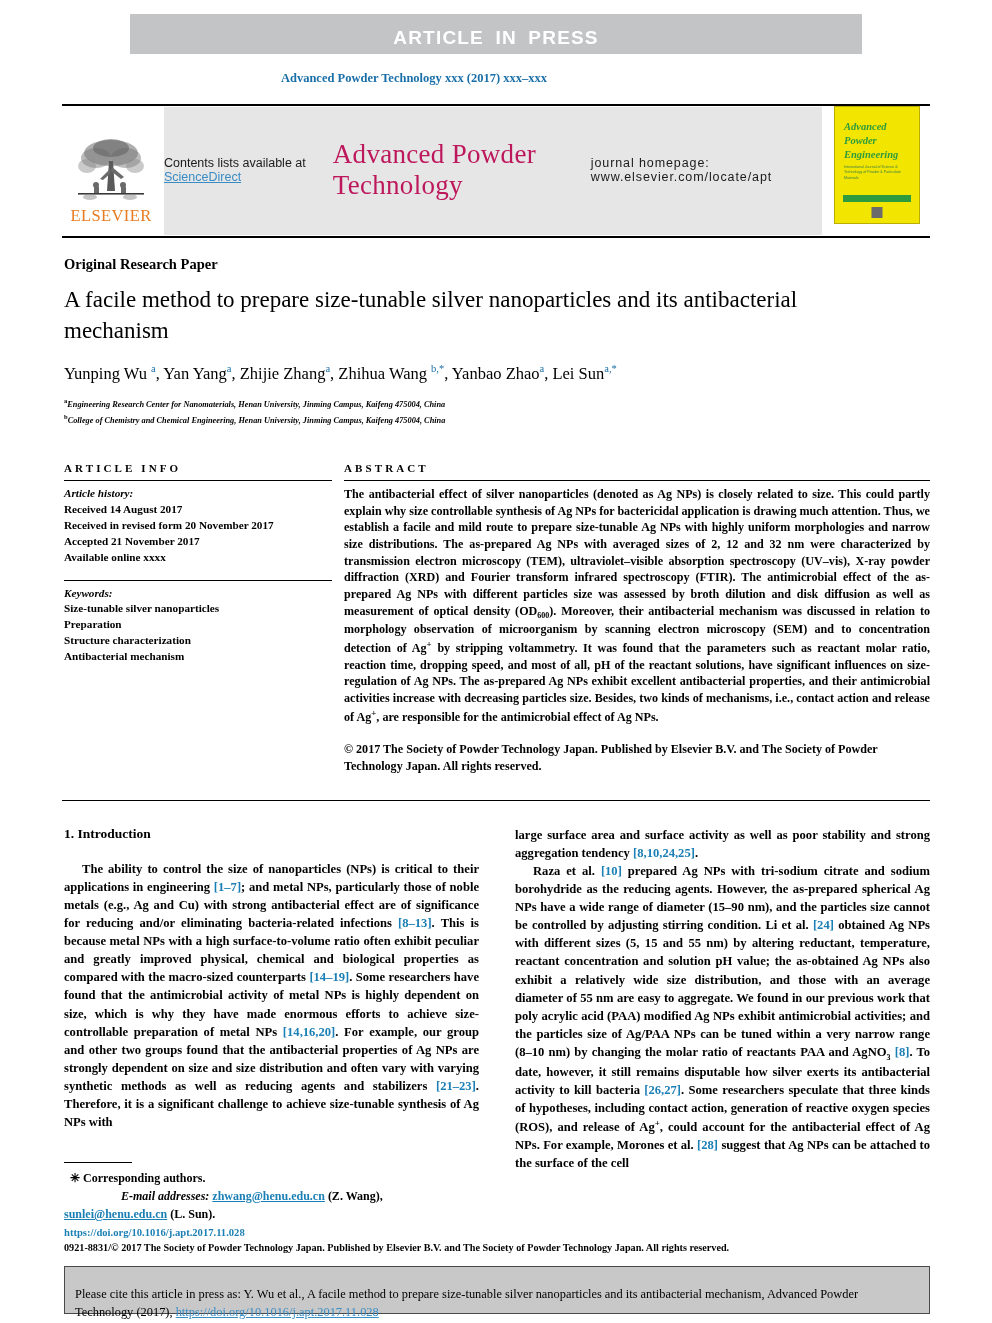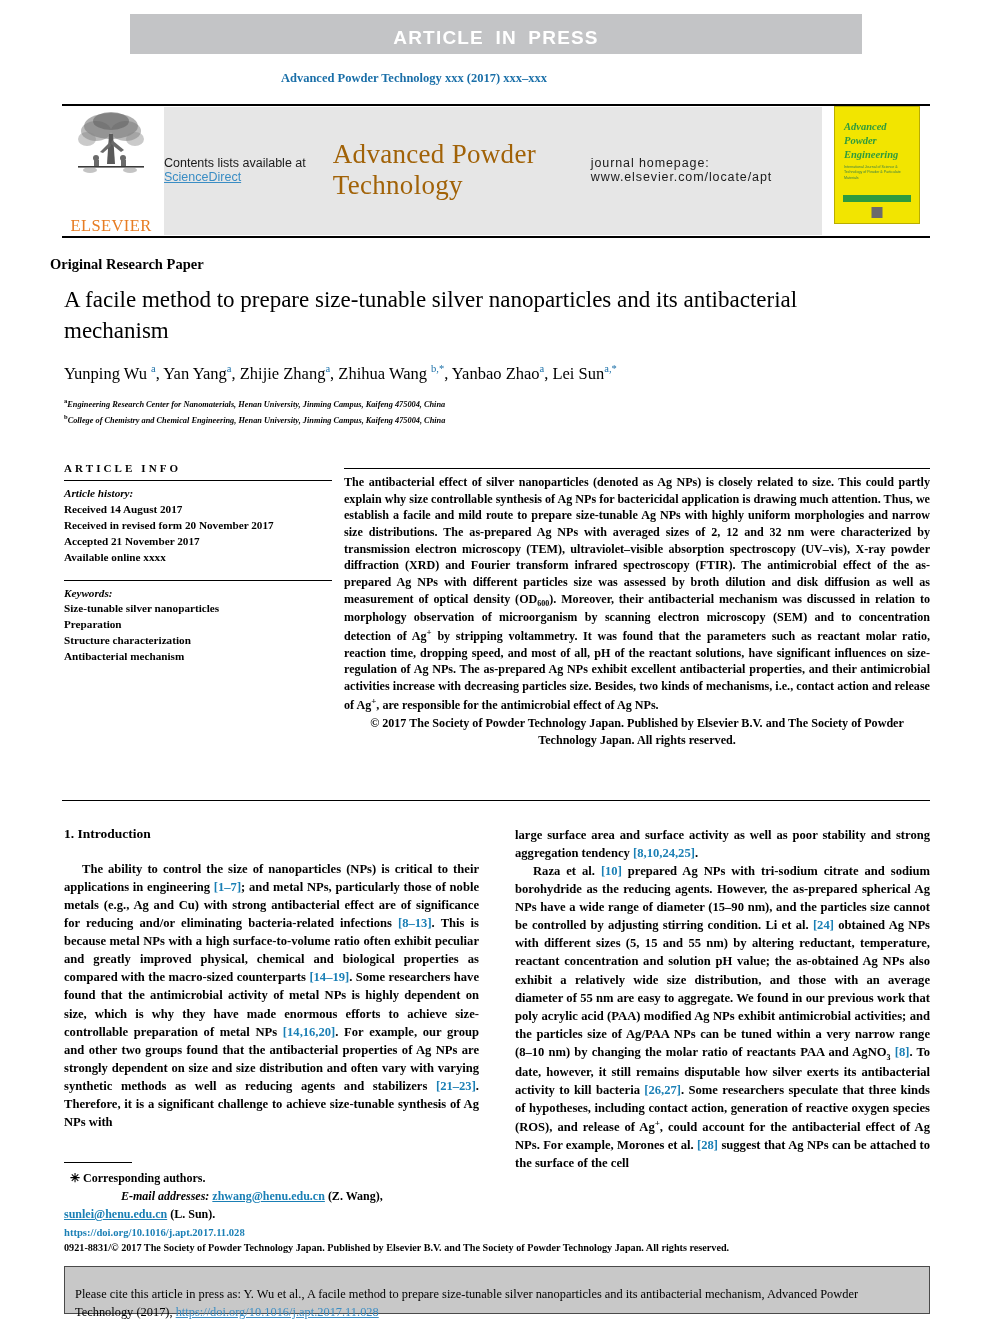--- a/index.html
+++ b/index.html
@@ -63,22 +63,22 @@
     box-sizing: border-box;
     display: flex;
     align-items: stretch;
   }
   .elsevier-logo {
     width: 98px;
     flex: 0 0 98px;
     display: flex;
     flex-direction: column;
     align-items: center;
-    justify-content: space-between;
-    padding-bottom: 2px;
+    justify-content: flex-end;
+    padding-bottom: 12px;
     box-sizing: border-box;
     background: #fff;
   }
   .tree-svg { display:block; }
   .elsevier-word {
     font-family: "Liberation Serif", serif;
     font-size: 16.5px;
     letter-spacing: 0.4px;
     color: #e77c22;
     line-height: 1;
@@ -97,21 +97,21 @@
   }
   .contents-line {
     font-family: "Liberation Sans", sans-serif;
     font-size: 12.5px;
     color: #1a1a1a;
   }
   .contents-line .sd-link { color: #3a8dc4; }
   .journal-name {
     font-family: "Liberation Serif", serif;
     font-size: 27px;
-    color: #a16207;
+    color: #be185d;
     letter-spacing: 0.3px;
   }
   .homepage-line {
     font-family: "Liberation Sans", sans-serif;
     font-size: 12.5px;
     color: #1a1a1a;
     letter-spacing: 0.9px;
   }
   .cover-thumb {
     width: 106px;
@@ -163,21 +163,21 @@
     transform: translateX(-50%);
     top: 100px;
     width: 11px;
     height: 11px;
     background: #6b6b6b;
   }
 
   
   .orp {
     position: absolute;
-    left: 50px;
+    left: 64px;
     top: 256px;
     font-family: "Liberation Serif", serif;
     font-weight: bold;
     font-size: 14.5px;
     color: #000;
   }
   .paper-title {
     position: absolute;
     left: 64px;
     top: 285px;
@@ -257,22 +257,22 @@
     font-size: 12.1px;
     line-height: 1.38;
     text-align: justify;
     color: #000;
   }
   .abstract-copyright {
     font-family: "Liberation Serif", serif;
     font-weight: bold;
     font-size: 12.1px;
     line-height: 1.38;
-    text-align: center;
-    margin-top: 2px;
+    text-align: left;
+    margin-top: 16px;
     color: #000;
   }
   sub { font-size: 8px; }
   .sup-plus { font-size: 9px; vertical-align: super; }
 
   
   .body-rule {
     position: absolute;
     left: 62px;
     top: 800px;
@@ -458,20 +458,21 @@
   <div class="info-group">
     <div class="gl">Keywords:</div>
     <div>Size-tunable silver nanoparticles</div>
     <div>Preparation</div>
     <div>Structure characterization</div>
     <div>Antibacterial mechanism</div>
   </div>
 </div>
 
 <div class="abs-col">
+  <div class="sec-head">ABSTRACT</div>
   <div class="thin-rule"></div>
   <div class="abstract-body">The antibacterial effect of silver nanoparticles (denoted as Ag NPs) is closely related to size. This could partly explain why size controllable synthesis of Ag NPs for bactericidal application is drawing much attention. Thus, we establish a facile and mild route to prepare size-tunable Ag NPs with highly uniform morphologies and narrow size distributions. The as-prepared Ag NPs with averaged sizes of 2, 12 and 32 nm were characterized by transmission electron microscopy (TEM), ultraviolet–visible absorption spectroscopy (UV–vis), X-ray powder diffraction (XRD) and Fourier transform infrared spectroscopy (FTIR). The antimicrobial effect of the as-prepared Ag NPs with different particles size was assessed by broth dilution and disk diffusion as well as measurement of optical density (OD<sub>600</sub>). Moreover, their antibacterial mechanism was discussed in relation to morphology observation of microorganism by scanning electron microscopy (SEM) and to concentration detection of Ag<span class="sup-plus">+</span> by stripping voltammetry. It was found that the parameters such as reactant molar ratio, reaction time, dropping speed, and most of all, pH of the reactant solutions, have significant influences on size-regulation of Ag NPs. The as-prepared Ag NPs exhibit excellent antibacterial properties, and their antimicrobial activities increase with decreasing particles size. Besides, two kinds of mechanisms, i.e., contact action and release of Ag<span class="sup-plus">+</span>, are responsible for the antimicrobial effect of Ag NPs.</div>
   <div class="abstract-copyright">© 2017 The Society of Powder Technology Japan. Published by Elsevier B.V. and The Society of Powder Technology Japan. All rights reserved.</div>
 </div>
 
 <div class="body-rule"></div>
 
 <div class="col-left">
   <div class="intro-head">1. Introduction</div>
   <div class="body-text">

